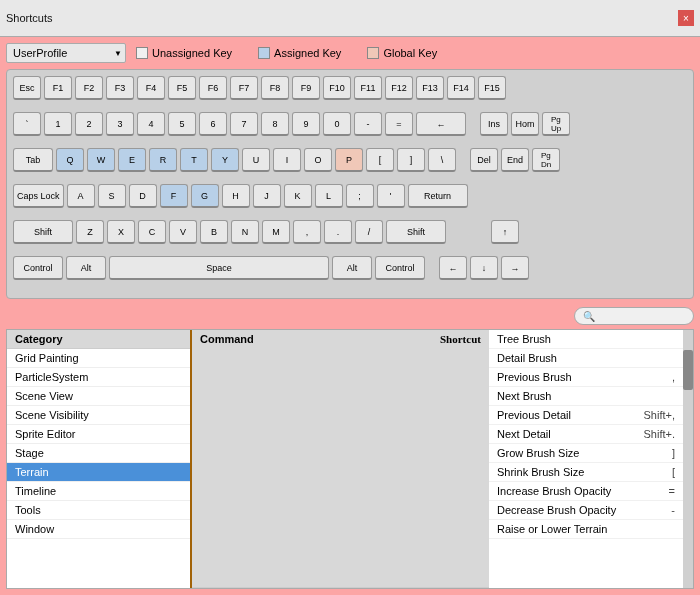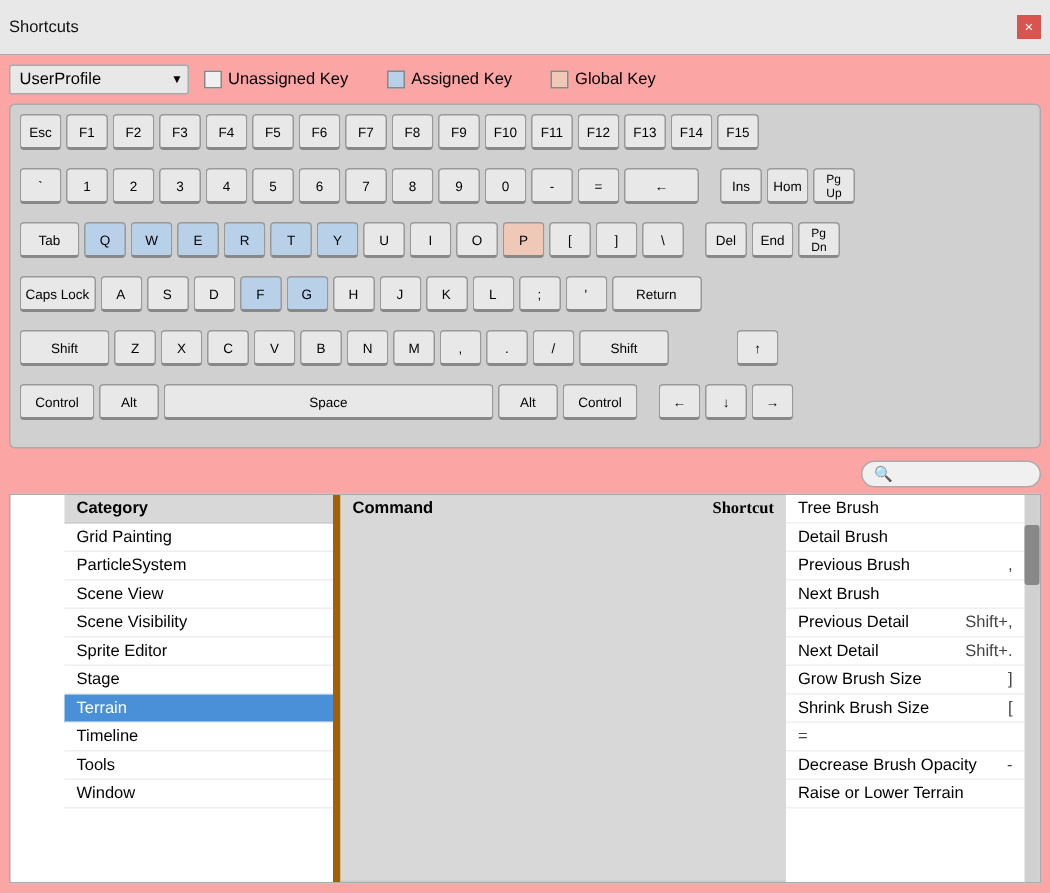--- a/index.html
+++ b/index.html
@@ -150,25 +150,24 @@
 
     
     .bottom-panel {
       display: flex;
       gap: 0;
       height: 260px;
       border: 1px solid #aaa;
       background: white;
     }
     .category-panel {
-      width: 220px;
-      border-right: 5px solid #a16207;
+      width: 185px;
+      border-right: 2px solid #a16207;
       overflow-y: auto;
       flex-shrink: 0;
-      padding-left: 36px;
     }
     .category-header {
       background: #d8d8d8;
       padding: 3px 8px;
       font-weight: bold;
       font-size: 11px;
       border-bottom: 1px solid #ccc;
     }
     .category-item {
       padding: 3px 8px;
@@ -424,20 +423,21 @@
           </div>
           <div class="command-row">
             <span class="command-name">Grow Brush Size</span>
             <span class="command-shortcut">]</span>
           </div>
           <div class="command-row">
             <span class="command-name">Shrink Brush Size</span>
             <span class="command-shortcut">[</span>
           </div>
           <div class="command-row">
+            <span class="command-name">Increase Brush Opacity</span>
             <span class="command-shortcut">=</span>
           </div>
           <div class="command-row">
             <span class="command-name">Decrease Brush Opacity</span>
             <span class="command-shortcut">-</span>
           </div>
           <div class="command-row">
             <span class="command-name">Raise or Lower Terrain</span>
             <span class="command-shortcut"></span>
           </div>

